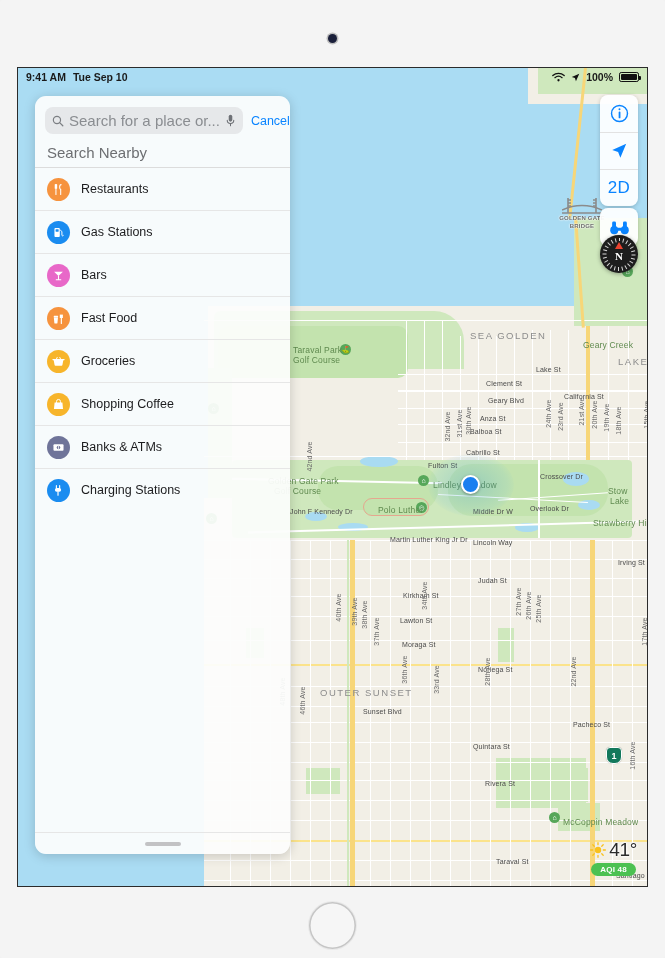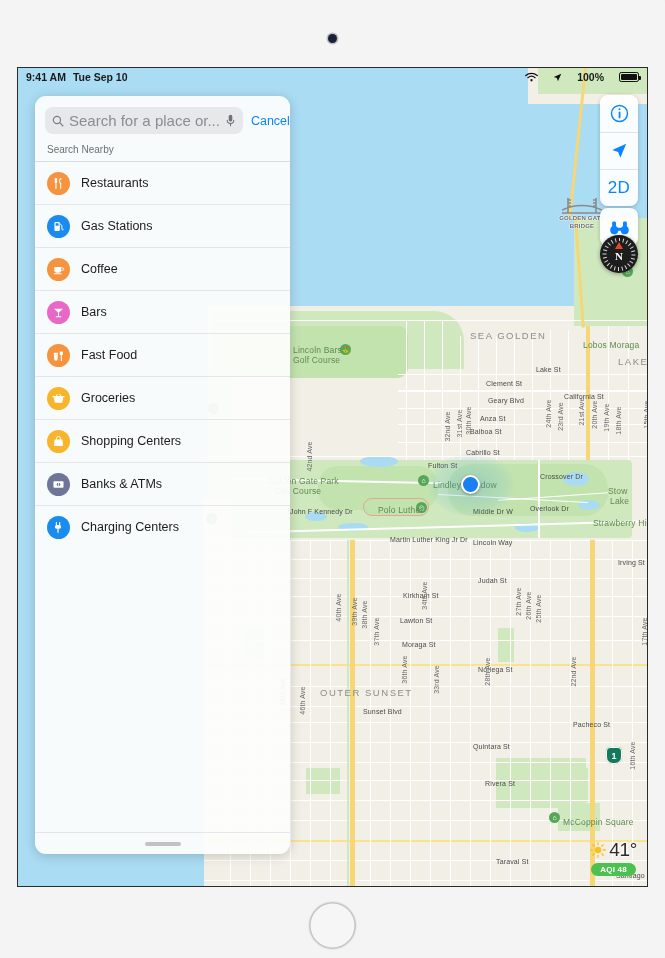--- a/index.html
+++ b/index.html
@@ -21,21 +21,21 @@
             overflow:hidden; background:#a7d8f0; }
   .screen-border { position:absolute; left:17px; top:67px; width:631px; height:820px;
             border:1px solid #2b2b2b; pointer-events:none; }
 
   
   .statusbar { position:absolute; left:0; top:0; width:629px; height:18px;
                display:flex; align-items:center; justify-content:space-between;
                padding:0 8px; font-size:10.5px; font-weight:bold; color:#1a1a1a;
                z-index:40; }
   .sb-left { display:flex; gap:7px; align-items:center; }
-  .sb-right { display:flex; gap:15px; align-items:center; }
+  .sb-right { display:flex; gap:6px; align-items:center; }
   .batt-pct { font-size:10.5px; font-weight:bold; }
   .batt-icon { width:20px; height:9.5px; border:1.3px solid #111; border-radius:2.2px;
      position:relative; }
   .batt-icon:after { content:""; position:absolute; right:-3px; top:2.6px; width:1.8px;
      height:4px; background:#111; border-radius:0 1px 1px 0; }
   .batt-fill { position:absolute; left:1px; top:1px; bottom:1px; right:1px;
      background:#111; border-radius:1px; }
 
   
   .map { position:absolute; left:0; top:0; width:629px; height:818px; }
@@ -117,21 +117,21 @@
   .panel { position:absolute; left:17px; top:28px; width:255px; height:758px;
            background:rgba(252,253,252,.94); border-radius:11px;
            box-shadow:0 2px 12px rgba(0,0,0,.18); z-index:35;
            display:flex; flex-direction:column; overflow:hidden; }
   .panel-head { padding:11px 10px 9px 10px; display:flex; align-items:center; gap:8px; }
   .search-field { flex:1; height:27px; background:#e6e8ea; border-radius:8px;
                   display:flex; align-items:center; padding:0 7px; gap:5px; }
   .search-ph { flex:1; color:#8a8d91; font-size:15px; white-space:nowrap;
                overflow:hidden; }
   .cancel { color:#0a84ff; font-size:12.5px; cursor:pointer; }
-  .section-title { padding:1px 8px 6px 12px; color:#6d6f72; font-size:10px; }
+  .section-title { padding:1px 8px 6px 12px; color:#6d6f72; font-size:15px; }
   .list { flex:1; overflow:hidden;text-align:center; }
   .row { height:43px; display:flex; align-items:center; gap:11px; padding:0 12px;
          border-top:1px solid #e6e6e6; cursor:pointer; }
   .row:first-child { border-top:1px solid #dcdcdc; }
   .row-label { font-size:12.5px; color:#1c1c1e; }
   .cat-icon { width:23px; height:23px; border-radius:50%; flex:0 0 auto;
               display:flex; align-items:center; justify-content:center; }
   .cat-icon svg { display:block; }
   .panel-foot { height:22px; display:flex; align-items:center; justify-content:center;
                 border-top:1px solid #e6e6e6; }
@@ -284,31 +284,31 @@
           <span>⌂</span>
         </div>
       <div class="poi-dot" style="left:604px;top:198px;">
           <span>⌂</span>
         </div>
 
       <div id="map-labels">
           <div class="mlabel hood" style="left: 452px; top: 262px;">SEA GOLDEN</div>
           <div class="mlabel hood" style="left: 600px; top: 288px;">LAKE S</div>
           <div class="mlabel hood" style="left: 302px; top: 619px;">OUTER SUNSET</div>
-          <div class="mlabel park-txt big" style="left: 275px; top: 277px;">Lincoln Bars</div>
+          <div class="mlabel park-txt big" style="left: 275px; top: 277px;">Taraval Park</div>
           <div class="mlabel park-txt big" style="left: 275px; top: 287px;">Golf Course</div>
-          <div class="mlabel park-txt big" style="left: 565px; top: 272px;">Lobos Moraga</div>
+          <div class="mlabel park-txt big" style="left: 565px; top: 272px;">Geary Creek</div>
           <div class="mlabel park-txt big" style="left: 250px; top: 408px;">Golden Gate Park</div>
           <div class="mlabel park-txt big" style="left: 256px; top: 418px;">Golf Course</div>
           <div class="mlabel park-txt big" style="left: 360px; top: 437px;">Polo Luther</div>
           <div class="mlabel park-txt big" style="left: 415px; top: 412px;">Lindley Meadow</div>
           <div class="mlabel park-txt big" style="left: 590px; top: 418px;">Stow</div>
           <div class="mlabel park-txt big" style="left: 592px; top: 428px;">Lake</div>
           <div class="mlabel park-txt big" style="left: 575px; top: 450px;">Strawberry Hill</div>
-          <div class="mlabel park-txt big" style="left: 545px; top: 749px;">McCoppin Square</div>
+          <div class="mlabel park-txt big" style="left: 545px; top: 749px;">McCoppin Meadow</div>
           <div class="mlabel dark" style="left: 468px; top: 312px;">Clement St</div>
           <div class="mlabel dark" style="left: 470px; top: 329px;">Geary Blvd</div>
           <div class="mlabel dark" style="left: 462px; top: 347px;">Anza St</div>
           <div class="mlabel dark" style="left: 452px; top: 360px;">Balboa St</div>
           <div class="mlabel dark" style="left: 448px; top: 381px;">Cabrillo St</div>
           <div class="mlabel dark" style="left: 410px; top: 394px;">Fulton St</div>
           <div class="mlabel dark" style="left: 455px; top: 471px;">Lincoln Way</div>
           <div class="mlabel dark" style="left: 460px; top: 509px;">Judah St</div>
           <div class="mlabel dark" style="left: 385px; top: 524px;">Kirkham St</div>
           <div class="mlabel dark" style="left: 382px; top: 549px;">Lawton St</div>
@@ -464,30 +464,20 @@
             <div class="cat-icon" style="background: rgb(26, 140, 240);">
               <svg width="13" height="13" viewBox="0 0 16 16">
                 <rect x="3" y="2.4" width="6.6" height="11.2" rx="1.2" fill="#fff"></rect>
                 <rect x="4.4" y="4" width="3.8" height="3" rx=".5" fill="#1a8cf0"></rect>
                 <path d="M10.4 5.2l1.8 1.6v4.4a1 1 0 0 0 1.8.6" stroke="#fff" stroke-width="1.2" fill="none" stroke-linecap="round"></path>
               </svg>
             </div>
             <div class="row-label">Gas Stations</div>
           </div>
           <div class="row">
-            <div class="cat-icon" style="background: rgb(246, 147, 62);">
-              <svg width="13" height="13" viewBox="0 0 16 16">
-                <path d="M2.8 5h8.6v3.6a3.4 3.4 0 0 1-3.4 3.4H6.2A3.4 3.4 0 0 1 2.8 8.6z" fill="#fff"></path>
-                <path d="M11.6 6.1h1.4a1.5 1.5 0 0 1 0 3h-1.4" stroke="#fff" stroke-width="1.1" fill="none"></path>
-                <rect x="2.2" y="12.6" width="9.8" height="1.3" rx=".65" fill="#fff"></rect>
-              </svg>
-            </div>
-            <div class="row-label">Coffee</div>
-          </div>
-          <div class="row">
             <div class="cat-icon" style="background: rgb(232, 104, 200);">
               <svg width="13" height="13" viewBox="0 0 16 16">
                 <path d="M2.6 3.4h10.8L8 8.6z" fill="#fff"></path>
                 <path d="M8 8.6v4.2" stroke="#fff" stroke-width="1.3" stroke-linecap="round"></path>
                 <path d="M5.2 13.2h5.6" stroke="#fff" stroke-width="1.3" stroke-linecap="round"></path>
               </svg>
             </div>
             <div class="row-label">Bars</div>
           </div>
           <div class="row">
@@ -511,41 +501,41 @@
             </div>
             <div class="row-label">Groceries</div>
           </div>
           <div class="row">
             <div class="cat-icon" style="background: rgb(247, 181, 43);">
               <svg width="13" height="13" viewBox="0 0 16 16">
                 <path d="M3.2 5.4h9.6l.8 8.2H2.4z" fill="#fff"></path>
                 <path d="M5.6 6V4.2a2.4 2.4 0 0 1 4.8 0V6" stroke="#fff" stroke-width="1.2" fill="none" stroke-linecap="round"></path>
               </svg>
             </div>
-            <div class="row-label">Shopping Centers</div>
+            <div class="row-label">Shopping Coffee</div>
           </div>
           <div class="row">
             <div class="cat-icon" style="background: rgb(111, 116, 153);">
               <svg width="13" height="13" viewBox="0 0 16 16">
                 <rect x="1.8" y="4" width="12.4" height="8" rx="1.2" fill="#fff"></rect>
                 <circle cx="8" cy="8" r="2.2" fill="#6f7499"></circle>
                 <path d="M8 6.3v3.4" stroke="#fff" stroke-width=".9" stroke-linecap="round"></path>
               </svg>
             </div>
             <div class="row-label">Banks &amp; ATMs</div>
           </div>
           <div class="row">
             <div class="cat-icon" style="background: rgb(26, 140, 240);">
               <svg width="13" height="13" viewBox="0 0 16 16">
                 <path d="M5.4 2v3M9.4 2v3" stroke="#fff" stroke-width="1.4" stroke-linecap="round"></path>
                 <rect x="3.6" y="5" width="7.6" height="4.6" rx="2.1" fill="#fff"></rect>
                 <path d="M7.4 9.6v4.2" stroke="#fff" stroke-width="1.5" stroke-linecap="round"></path>
               </svg>
             </div>
-            <div class="row-label">Charging Centers</div>
+            <div class="row-label">Charging Stations</div>
           </div>
         </div>
 
       <div class="panel-foot">
         <div class="grabber"></div>
       </div>
     </div>
 
     <div class="statusbar">
       <div class="sb-left">

